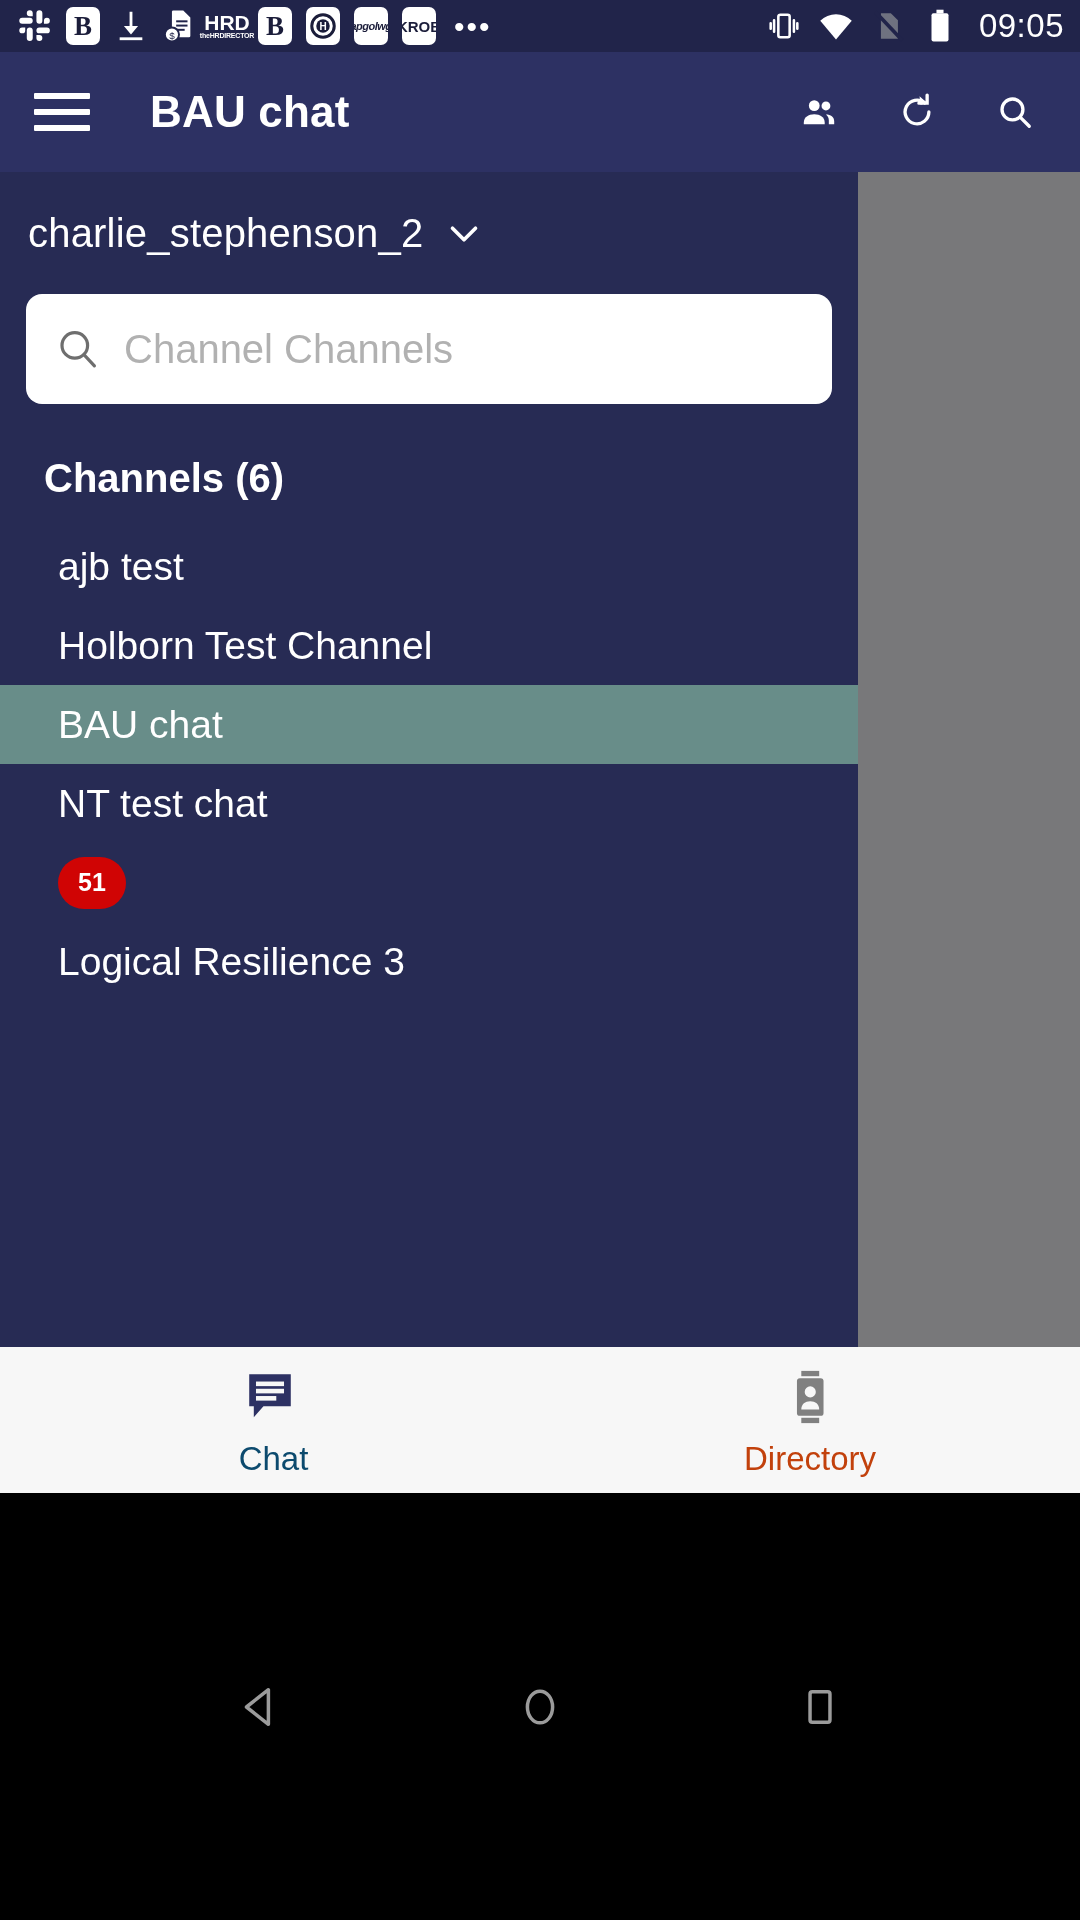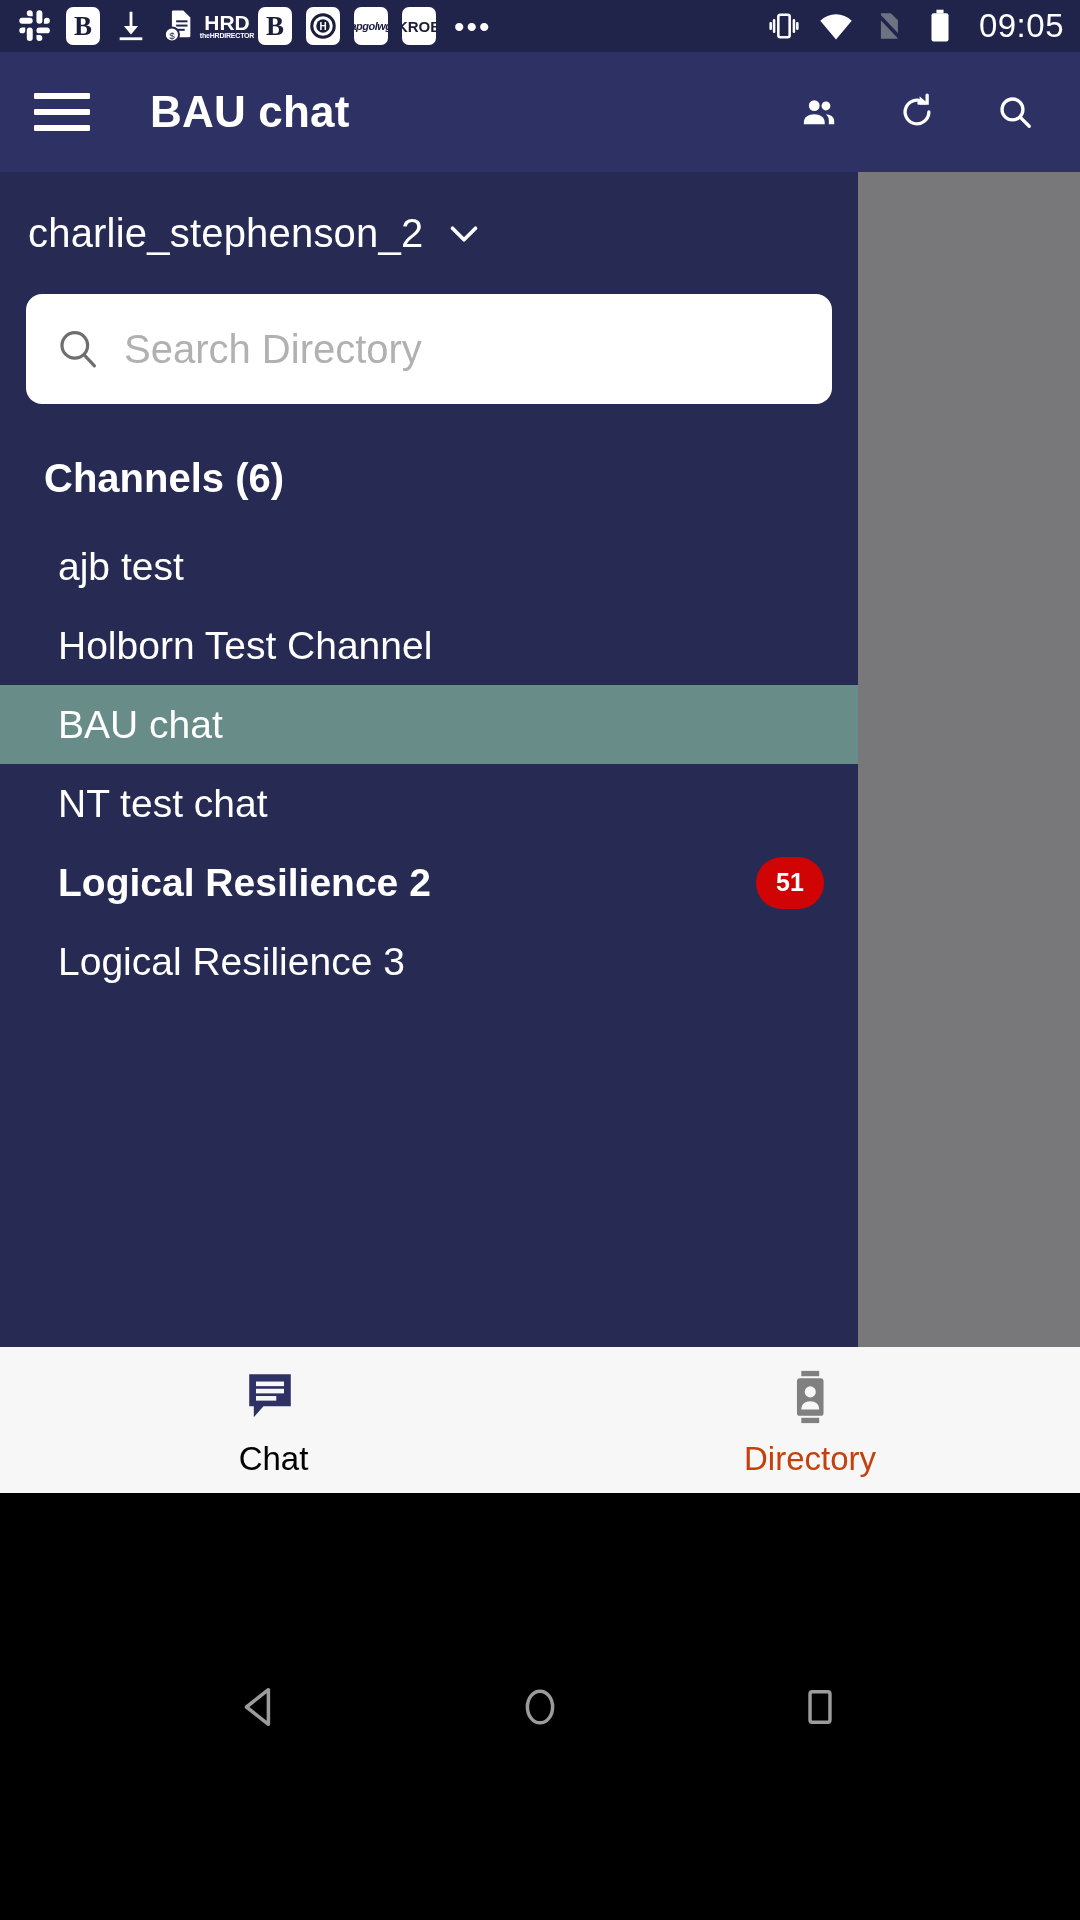--- a/index.html
+++ b/index.html
@@ -92,21 +92,21 @@
   
   .tabbar {
     position:absolute; top:1347px; left:0; width:1080px; height:146px;
     background:#f7f7f7; display:flex; align-items:center;
   }
   .tab {
     flex:1; display:flex; flex-direction:column; align-items:center; gap:14px;
     padding-top:6px;
   }
   .tab .tab-label { font-size:33px; }
-  .tab.active .tab-label { color:#000000;margin-left:7px; }
+  .tab.active .tab-label { color:#0c4a6e;margin-left:7px; }
   .tab .tab-label { color:#c2410c; }
 
   
   .navbar {
     position:absolute; top:1493px; left:0; width:1080px; height:427px;
     background:#000; display:flex; align-items:center; justify-content:space-around;
     padding:0 120px;
   }
   .navbtn { width:120px; display:flex; align-items:center; justify-content:center; }
   svg { display:block; }
@@ -264,21 +264,21 @@
     </div>
 
     <div class="searchwrap">
       <div class="searchbox">
         <span>
           <svg width="48" height="48" viewBox="0 0 24 24" fill="none" stroke="#6e6e6e" stroke-width="1.6" stroke-linecap="round">
             <circle cx="10.4" cy="10.2" r="6.4"></circle>
               <path d="M15.2 15.1 20.2 20.4"></path>
           </svg>
         </span>
-        <span class="search-placeholder">Search Directory</span>
+        <span class="search-placeholder">Channel Channels</span>
       </div>
     </div>
 
     <div class="section-header">Channels (6)</div>
 
     <div class="chan-list">
 
       <div class="chan">
         <div class="label">ajb test</div>
       </div>
@@ -289,21 +289,20 @@
 
       <div class="chan selected">
         <div class="label">BAU chat</div>
       </div>
 
       <div class="chan">
         <div class="label">NT test chat</div>
       </div>
 
       <div class="chan unread">
-        <div class="label">Logical Resilience 2</div>
         <div class="badge">51</div>
       </div>
 
       <div class="chan">
         <div class="label">Logical Resilience 3</div>
       </div>
 
     </div>
   </div>
 

